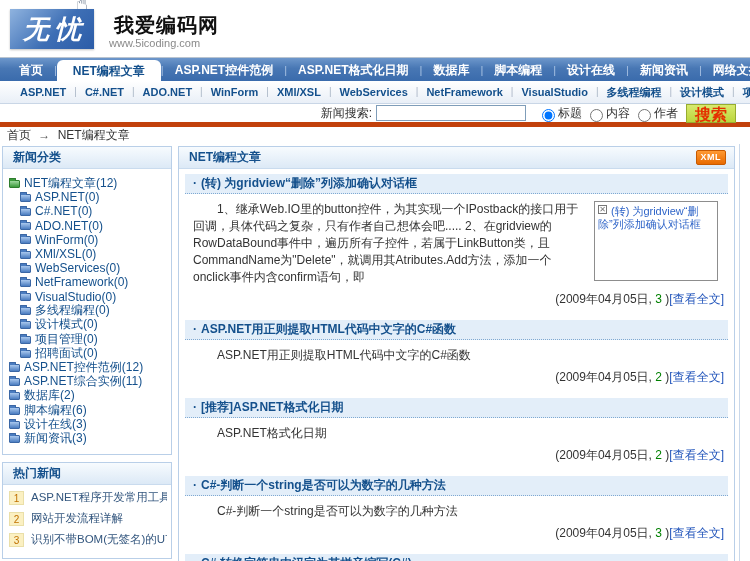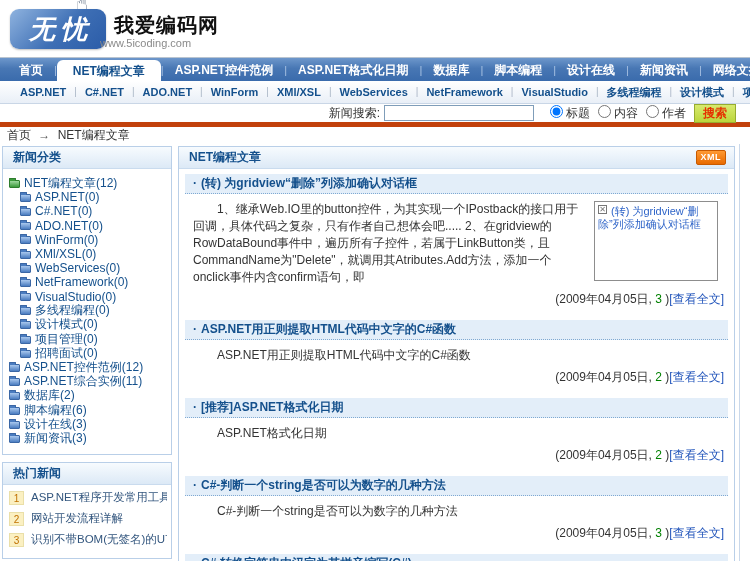--- a/index.html
+++ b/index.html
@@ -1,27 +1,27 @@
 <!DOCTYPE html>
 <html><head>
 <meta charset="utf-8">
 <style>
   * { box-sizing: border-box; margin: 0; padding: 0; }
   html,body { width:750px; height:561px; overflow:hidden; background:#fff;
     font-family:"Liberation Sans","DejaVu Sans",sans-serif; font-size:12px; color:#333; }
 
   
   .topbar { position:relative; height:57px; background:#fff; }
-  .logo-box { position:absolute; left:10px; top:9px; width:96px; height:40px; border-radius:9px;
+  .logo-box { position:absolute; left:10px; top:9px; width:84px; height:40px; border-radius:0;
     background:linear-gradient(135deg,#8FB3DF 0%,#3E6FB5 55%,#2B5CA8 100%);
     color:#fff; font-size:26px; font-style:italic; font-weight:bold; text-align:center;
     line-height:40px; letter-spacing:6px; text-indent:6px; box-shadow:0 1px 2px rgba(0,0,0,.25); cursor:pointer; }
   .hand-icon { position:absolute; left:76px; top:-9px; font-size:20px; color:#5A6B80; text-shadow:0 0 1px #fff; }
   .site-name { position:absolute; left:114px; top:12px; font-size:20px; font-weight:bold; color:#111; letter-spacing:1px; }
-  .site-url  { position:absolute; left:100px; top:37px; font-size:11px; color:#8A8A8A; }
+  .site-url  { position:absolute; left:109px; top:37px; font-size:11px; color:#8A8A8A; }
 
   
   .mainnav { display:flex; align-items:stretch; height:24px; padding-left:8px;
     background:linear-gradient(#6D97CB 0%,#4877B4 45%,#3A6BAC 100%);
     border-top:1px solid #B9C4D0; }
   .nav-item { display:block; padding:0 11px; line-height:24px; font-size:12px; font-weight:bold;
     color:#fff; text-decoration:none; white-space:nowrap; cursor:pointer; }
   .nav-item.active { background:#fff; color:#14508C; border-radius:6px 6px 0 0; margin-top:2px;
     line-height:22px; padding:0 16px; }
   .nav-sep { color:#A7C1E2; line-height:24px; font-size:11px; }
@@ -31,24 +31,24 @@
     background:linear-gradient(#FFFFFF,#E9EFF7); border-bottom:1px solid #C9D6E6; }
   .subnav-item { padding:0 8px; line-height:22px; font-size:11px; font-weight:bold;
     color:#14508C; text-decoration:none; white-space:nowrap; cursor:pointer; }
   .subnav-sep { color:#AAB6C6; line-height:22px; font-size:10px; }
 
   
   .searchrow { display:flex; justify-content:flex-end; align-items:center; height:23px;
     padding-right:14px; border-bottom:5px solid #c2410c; color:#333; }
   .search-label { margin-right:4px; }
   .search-input { width:150px; height:16px; border:1px solid #7F9DB9; font-size:11px; padding:0 2px; }
-  .radio-group { display:flex; align-items:flex-start; margin-left:8px; }
+  .radio-group { display:flex; align-items:flex-end; margin-left:8px; }
   .radio-group input { margin:0 3px 0 8px; }
   .search-btn { margin-left:8px; height:19px; padding:0 8px; background:linear-gradient(#D7EA6E,#BBD53B);
-    border:1px solid #97AC30; color:#E53000; font-weight:bold; font-size:12px; cursor:pointer; }
+    border:1px solid #97AC30; color:#E53000; font-weight:bold; font-size:16px; cursor:pointer; }
 
   
   .breadcrumb { height:17px; line-height:16px; padding-left:7px; color:#333; }
   .breadcrumb a { color:#333; text-decoration:none; cursor:pointer; }
   .crumb-arrow { margin:0 4px; color:#555; }
 
   
   .content { display:flex; align-items:flex-start; height:417px; overflow:hidden;
     padding:2px 4px 16px 2px; border-right:1px solid #C9D8EA; margin-right:10px; }
   .sidebar { width:170px; flex:none; margin-right:6px; }

